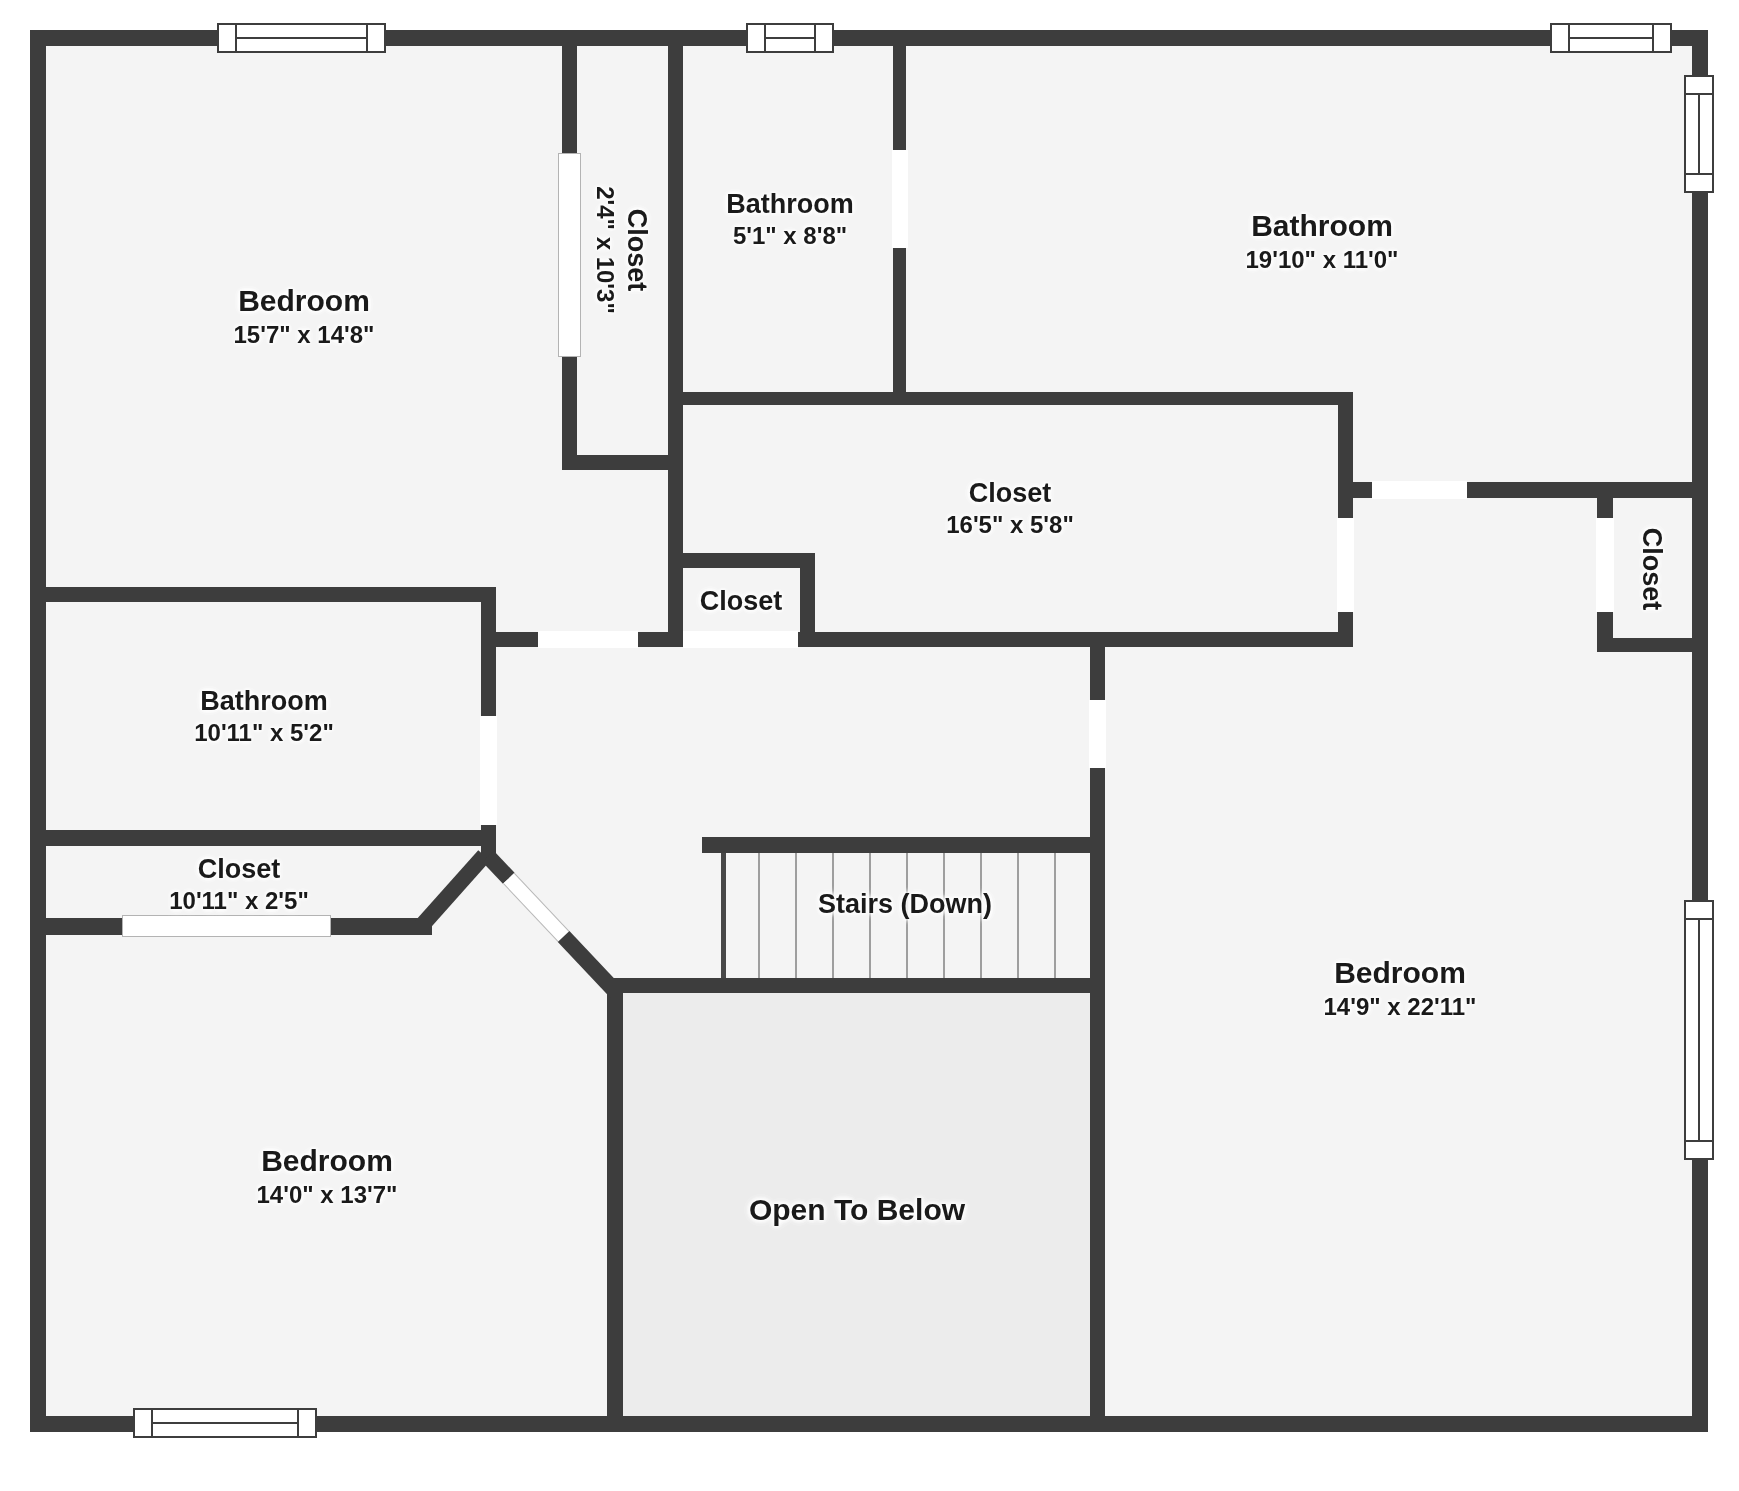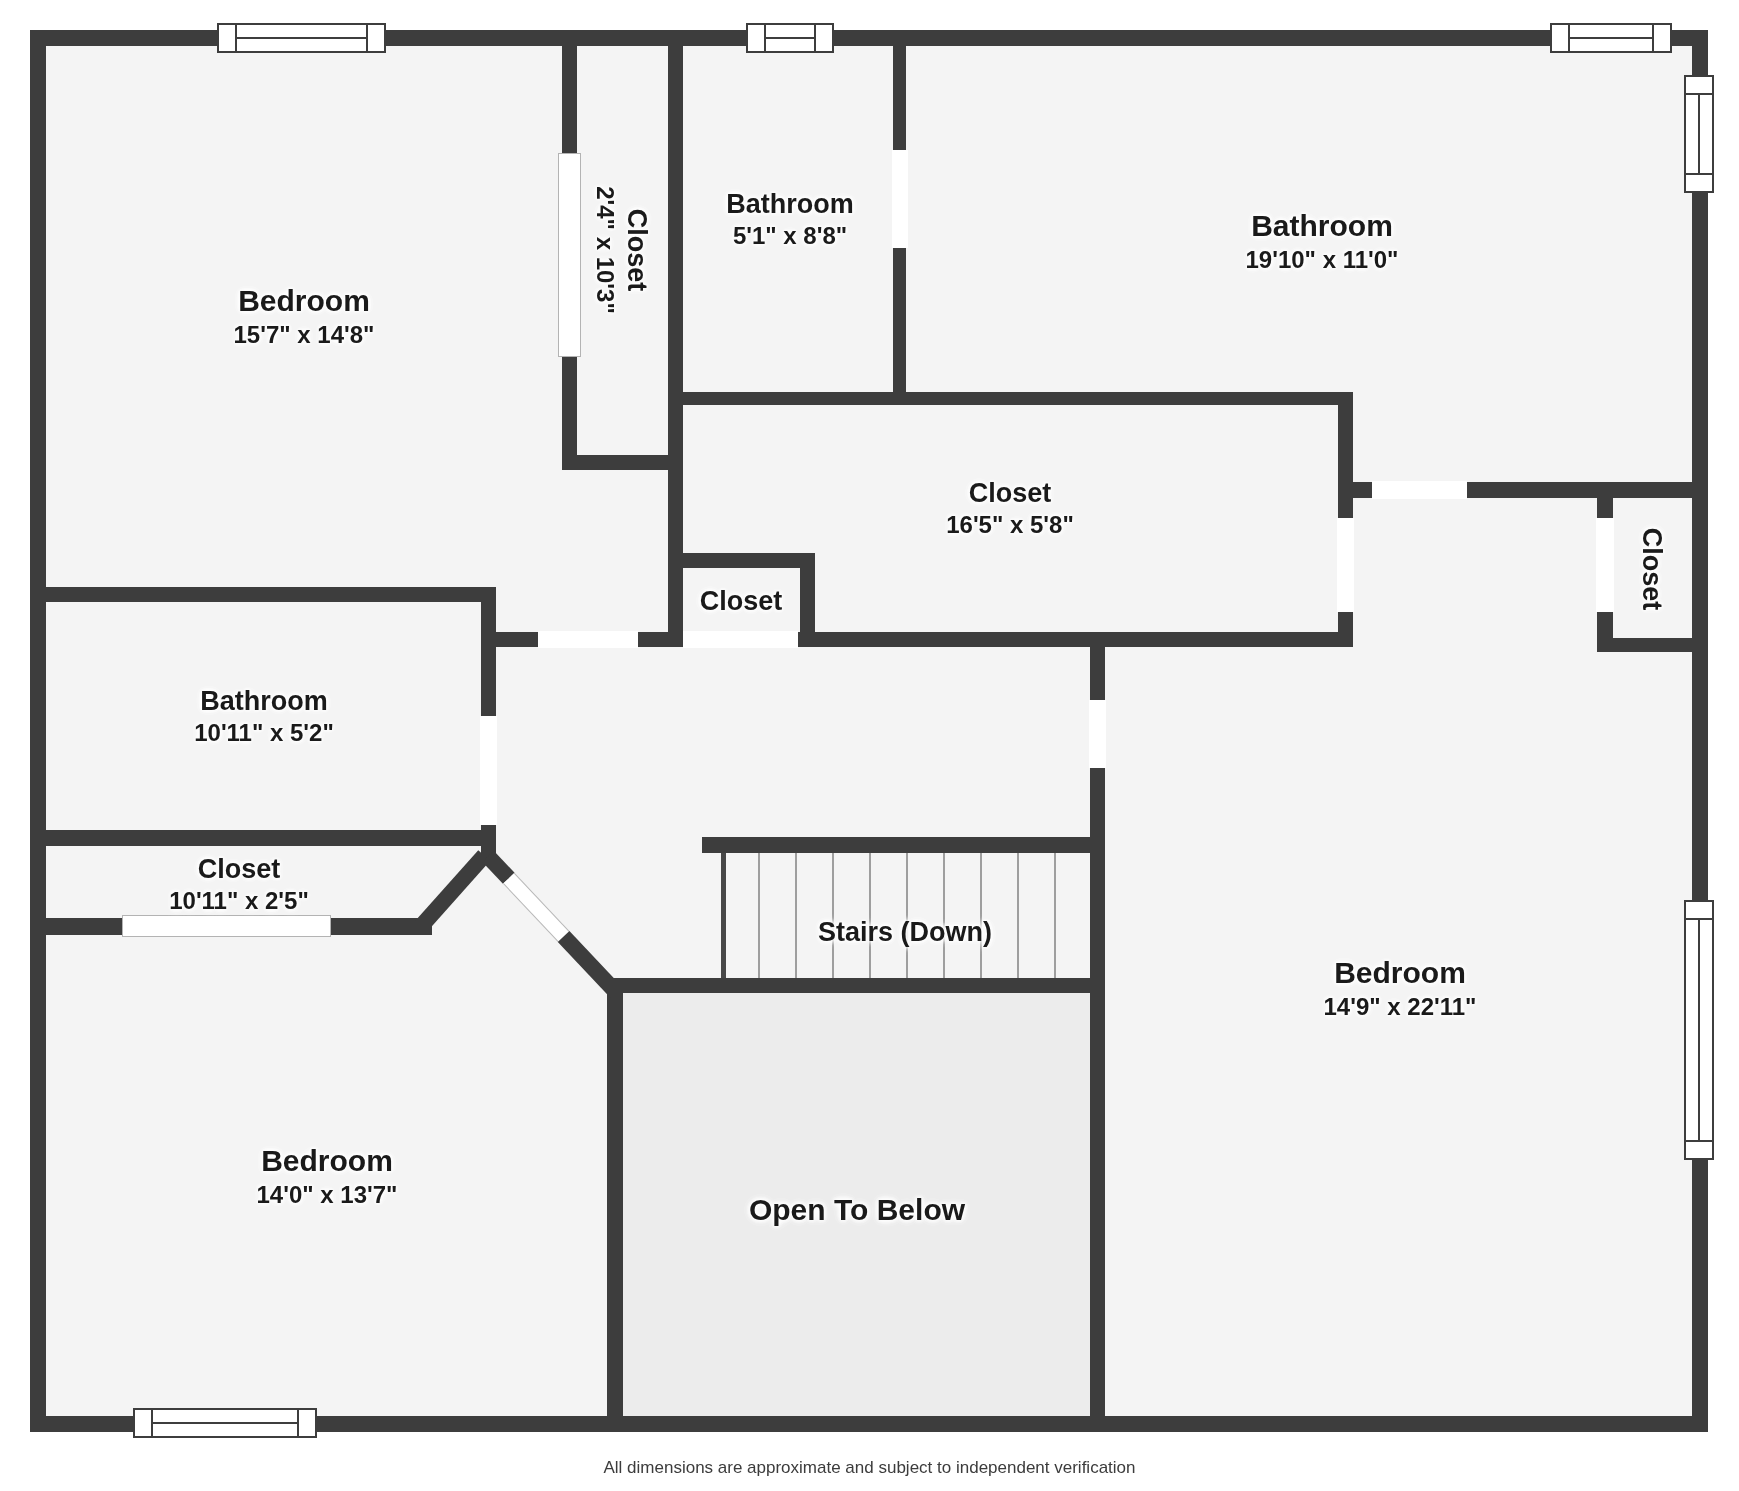--- a/index.html
+++ b/index.html
@@ -160,25 +160,24 @@
         <div class="dims">10'11" x 5'2"</div>
       </div>
       <div class="room-label small" style="left: 239px; top: 884px;">
         <div class="title">Closet</div>
         <div class="dims">10'11" x 2'5"</div>
       </div>
       <div class="room-label" style="left: 327px; top: 1176px;">
         <div class="title">Bedroom</div>
         <div class="dims">14'0" x 13'7"</div>
       </div>
-      <div class="room-label small" style="left: 905px; top: 932px;">
+      <div class="room-label small" style="left: 905px; top: 904px;">
         <div class="title">Stairs (Down)</div>
       </div>
       <div class="room-label" style="left: 857px; top: 1210px;">
         <div class="title">Open To Below</div>
       </div>
       <div class="room-label" style="left: 1400px; top: 988px;">
         <div class="title">Bedroom</div>
         <div class="dims">14'9" x 22'11"</div>
       </div>
     </div>
-  <div class="footer">All dimensions are approximate and subject to independent verification</div>
 </div>
 
 </body></html>

